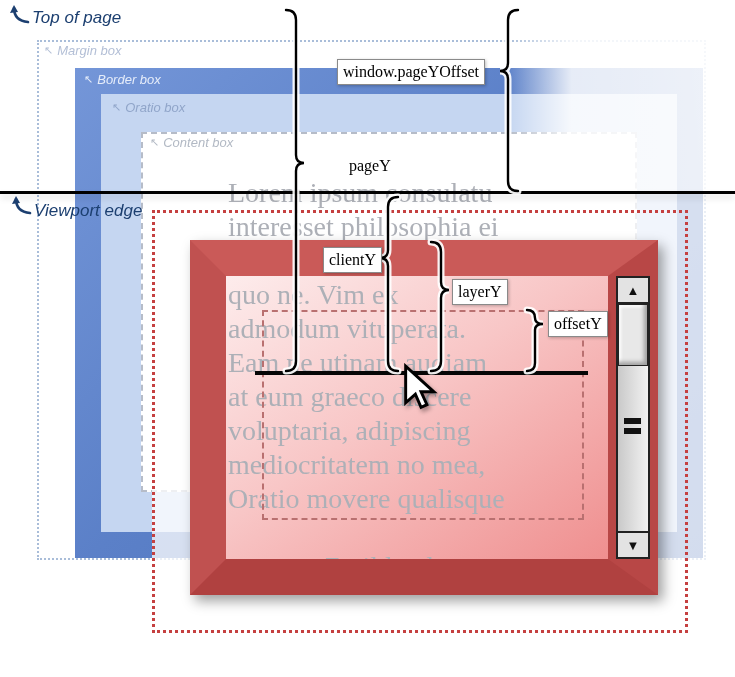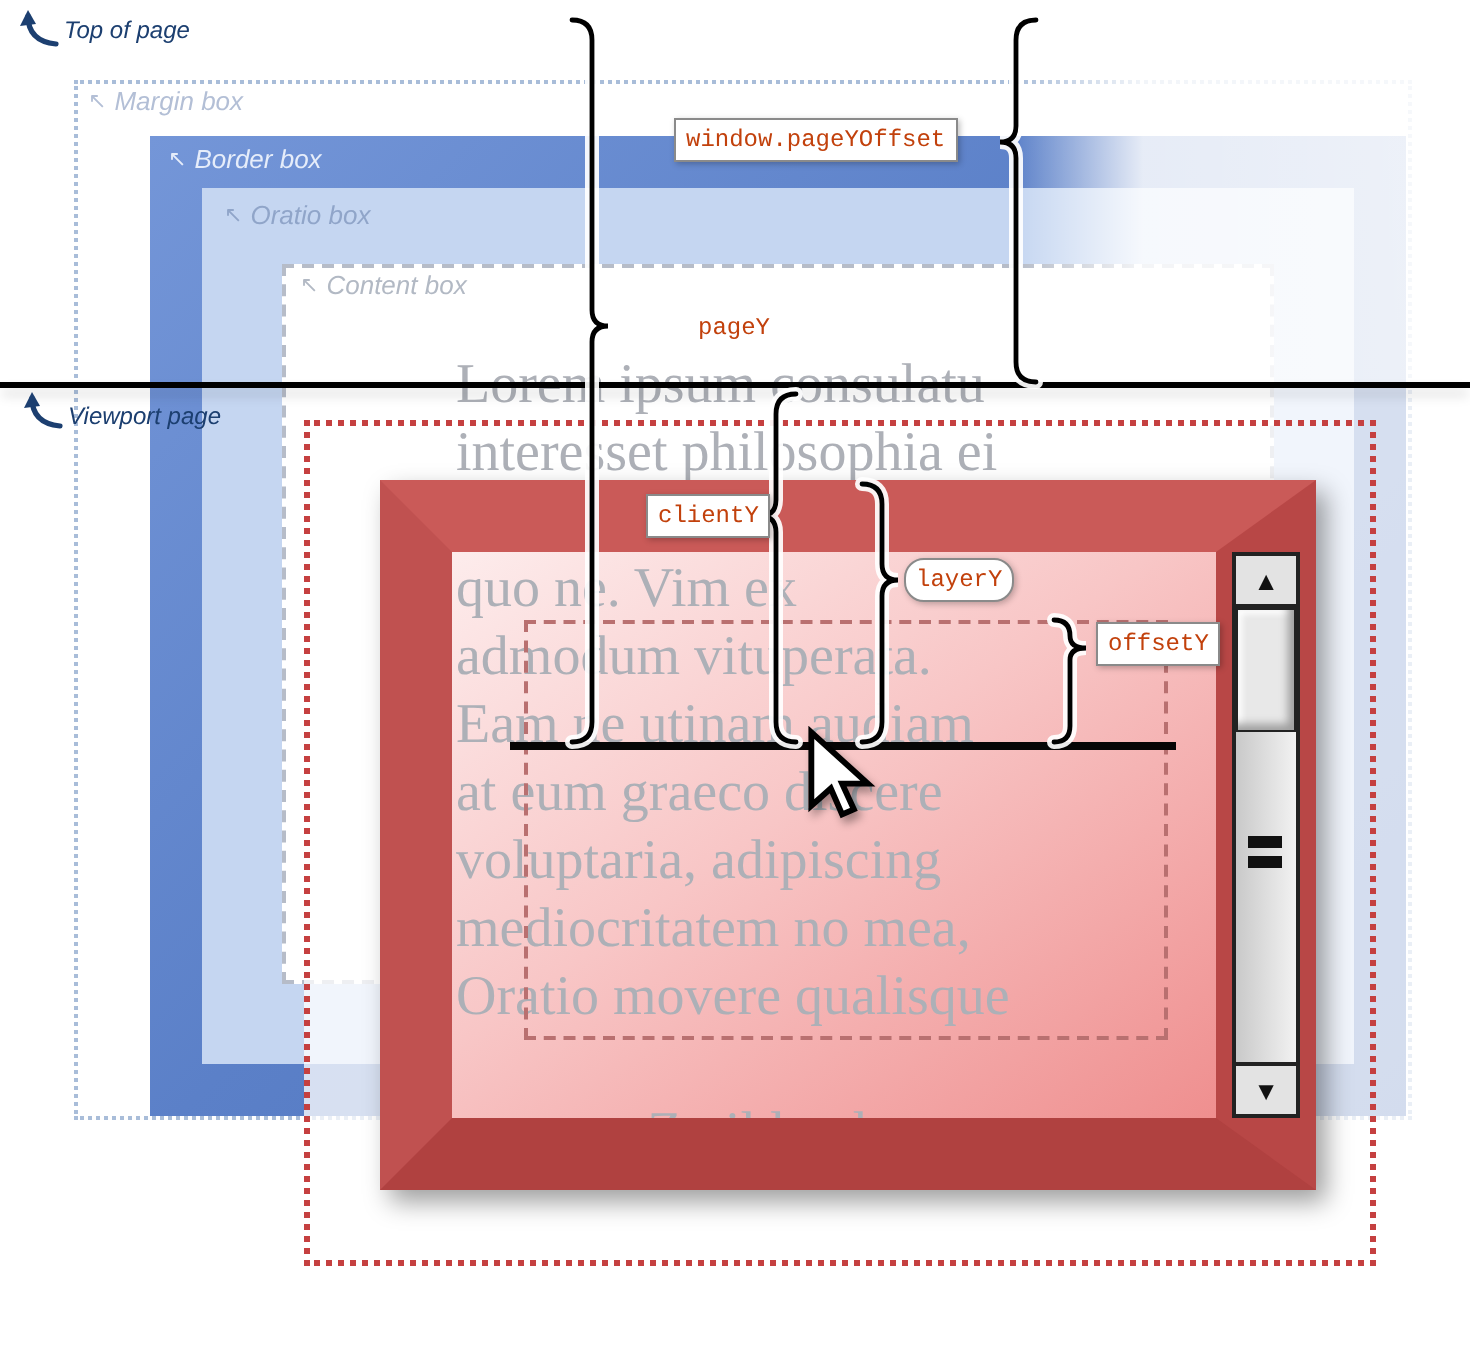--- a/index.html
+++ b/index.html
@@ -55,32 +55,32 @@
     border:1px solid #222;box-shadow:inset -3px -3px 4px #9f9f9f,inset 2px 2px 3px #ffffff;}
   .sb-marks{position:absolute;left:6px;top:140px;width:17px;}
   .sb-bar{width:17px;height:6px;background:#111;margin-bottom:4px;}
 
   
   .viewport-line{left:0;top:191px;width:735px;height:3px;background:#000;
     box-shadow:0 4px 6px -1px rgba(0,0,0,.4);}
   .event-line{left:255px;top:371px;width:333px;height:4px;background:#060606;}
 
   
-  .corner-label{font-style:italic;font-size:12px;color:#1c3f70;white-space:nowrap;}
+  .corner-label{font-style:italic;font-size:17px;color:#1c3f70;white-space:nowrap;}
   .lbl-top-of-page{left:32px;top:8px;}
   .lbl-viewport-edge{left:34px;top:201px;}
 
   
-  .mono-label{font-family:Liberation Mono, monospace;font-size:12px;color:#c2410c;background:#fff;
+  .mono-label{font-family:Liberation Serif, serif;font-size:16px;color:#000000;background:#fff;
     padding:3px 5px;white-space:nowrap;}
   .boxed{border:1px solid #8a8a8a;box-shadow:1px 1px 3px rgba(0,0,0,.25);}
   .lbl-pageyoffset{left:337px;top:59px;}
   .lbl-pagey{left:312px;top:154px;margin-left:32px;}
   .lbl-clienty{left:303px;top:247px;margin-left:20px;}
-  .lbl-layery{left:452px;top:279px;border-radius:10px;}
+  .lbl-layery{left:452px;top:279px;}
   .lbl-offsety{left:548px;top:311px;}
 
   svg.overlay{left:0;top:0;pointer-events:none;}
   .brace-casing{stroke:#fff;stroke-width:7;fill:none;opacity:.92;stroke-linecap:round;}
   .brace-ink{stroke:#000;stroke-width:2.4;fill:none;stroke-linecap:round;}
   .cursor-svg{filter:drop-shadow(2px 3px 2px rgba(0,0,0,.35));}
 </style>
 </head>
 <body>
 
@@ -146,21 +146,21 @@
     <div class="sb-btn sb-down">
       <span>▼</span>
     </div>
   </div>
 
   <div class="abs viewport-line"></div>
   <svg class="abs" style="left:12px;top:196px" width="20" height="20">
     <path d="M18,17 C8,16 4,11 4,3" stroke="#1c3f70" stroke-width="2.6" fill="none" stroke-linecap="round"></path>
     <polygon points="0,8 4,0 8,7" fill="#1c3f70"></polygon>
   </svg>
-  <div class="abs corner-label lbl-viewport-edge">Viewport page</div>
+  <div class="abs corner-label lbl-viewport-edge">Viewport edge</div>
 
   <div class="abs event-line"></div>
 
   <svg class="abs overlay" width="735" height="677" viewBox="0 0 735 677">
     <g>
       <path class="brace-casing" d="M286,10 Q296,10 296,20 L296,155 Q296,163 304,163 Q296,163 296,171 L296,361 Q296,371 286,371"></path>
       <path class="brace-ink" d="M286,10 Q296,10 296,20 L296,155 Q296,163 304,163 Q296,163 296,171 L296,361 Q296,371 286,371"></path>
     </g>
     <g>
       <path class="brace-casing" d="M518,10 Q508,10 508,20 L508,63 Q508,71 500,71 Q508,71 508,79 L508,181 Q508,191 518,191"></path>

